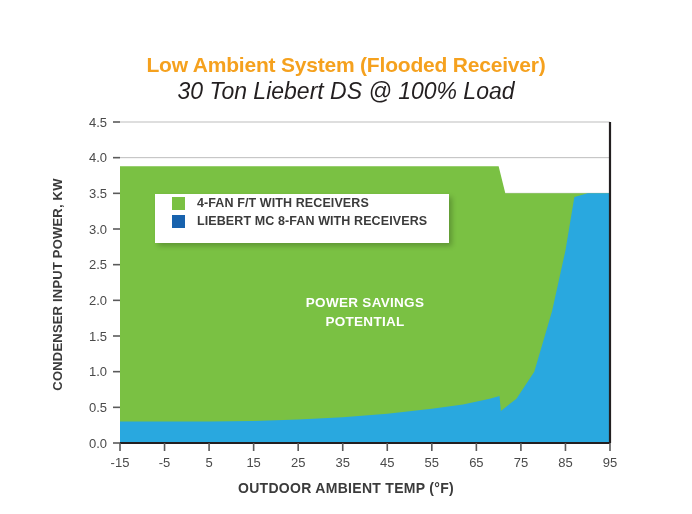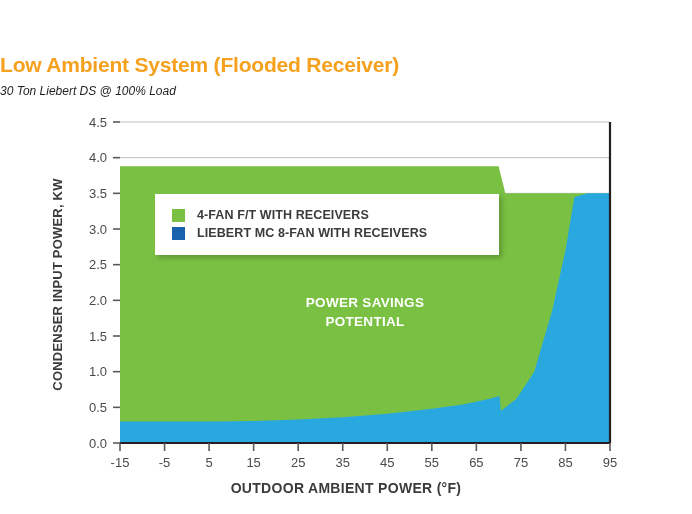--- a/index.html
+++ b/index.html
@@ -17,31 +17,31 @@
     position: relative;
     width: 692px;
     height: 514px;
   }
   
   .title-block {
     position: absolute;
     left: 0;
     top: 52px;
     width: 692px;
-    text-align: left;
+    text-align: center;
   }
   .chart-title {
     font-size: 21px;
     font-weight: bold;
     color: #F5A11E;
     letter-spacing: -0.2px;
     line-height: 26px;
   }
   .chart-subtitle {
-    font-size: 12px;
+    font-size: 23px;
     font-style: italic;
     color: #231f20;
     line-height: 24px;
     margin-top: 1px;
   }
   
   .y-axis-title {
     position: absolute;
     left: -108px;
     top: 277px;
@@ -89,24 +89,24 @@
     fill: #ffffff;
     text-anchor: middle;
     font-family: "Liberation Sans", sans-serif;
     letter-spacing: 0.3px;
   }
   
   .legend-box {
     position: absolute;
     left: 155px;
     top: 194px;
-    width: 344px;
+    width: 294px;
     background: #ffffff;
     box-shadow: 3px 3px 5px rgba(0,0,0,0.22);
-    padding: 12px 0 13px 0;
+    padding: 0 0 13px 0;
     box-sizing: border-box;
   }
   .legend-row {
     display: flex;
     align-items: center;
     padding: 2px 0 2px 17px;
   }
   .legend-swatch {
     width: 13px;
     height: 13px;
@@ -125,21 +125,21 @@
 <body>
 
 <div id="chart-root">
 
   <div class="title-block">
     <div class="chart-title" style="color: rgb(245, 161, 30);">Low Ambient System (Flooded Receiver)</div>
     <div class="chart-subtitle">30 Ton Liebert DS @ 100% Load</div>
   </div>
 
   <div class="y-axis-title">CONDENSER INPUT POWER, KW</div>
-  <div class="x-axis-title">OUTDOOR AMBIENT POWER (°F)</div>
+  <div class="x-axis-title">OUTDOOR AMBIENT TEMP (°F)</div>
 
   <svg id="plot-svg" width="692" height="514">
       <line x1="120" x2="610" y1="443" y2="443" stroke="#bdbdbd" stroke-width="1"></line>
       <line x1="120" x2="610" y1="407.3333333333333" y2="407.3333333333333" stroke="#bdbdbd" stroke-width="1"></line>
       <line x1="120" x2="610" y1="371.6666666666667" y2="371.6666666666667" stroke="#bdbdbd" stroke-width="1"></line>
       <line x1="120" x2="610" y1="336" y2="336" stroke="#bdbdbd" stroke-width="1"></line>
       <line x1="120" x2="610" y1="300.33333333333337" y2="300.33333333333337" stroke="#bdbdbd" stroke-width="1"></line>
       <line x1="120" x2="610" y1="264.66666666666663" y2="264.66666666666663" stroke="#bdbdbd" stroke-width="1"></line>
       <line x1="120" x2="610" y1="229" y2="229" stroke="#bdbdbd" stroke-width="1"></line>
       <line x1="120" x2="610" y1="193.33333333333334" y2="193.33333333333334" stroke="#bdbdbd" stroke-width="1"></line>

